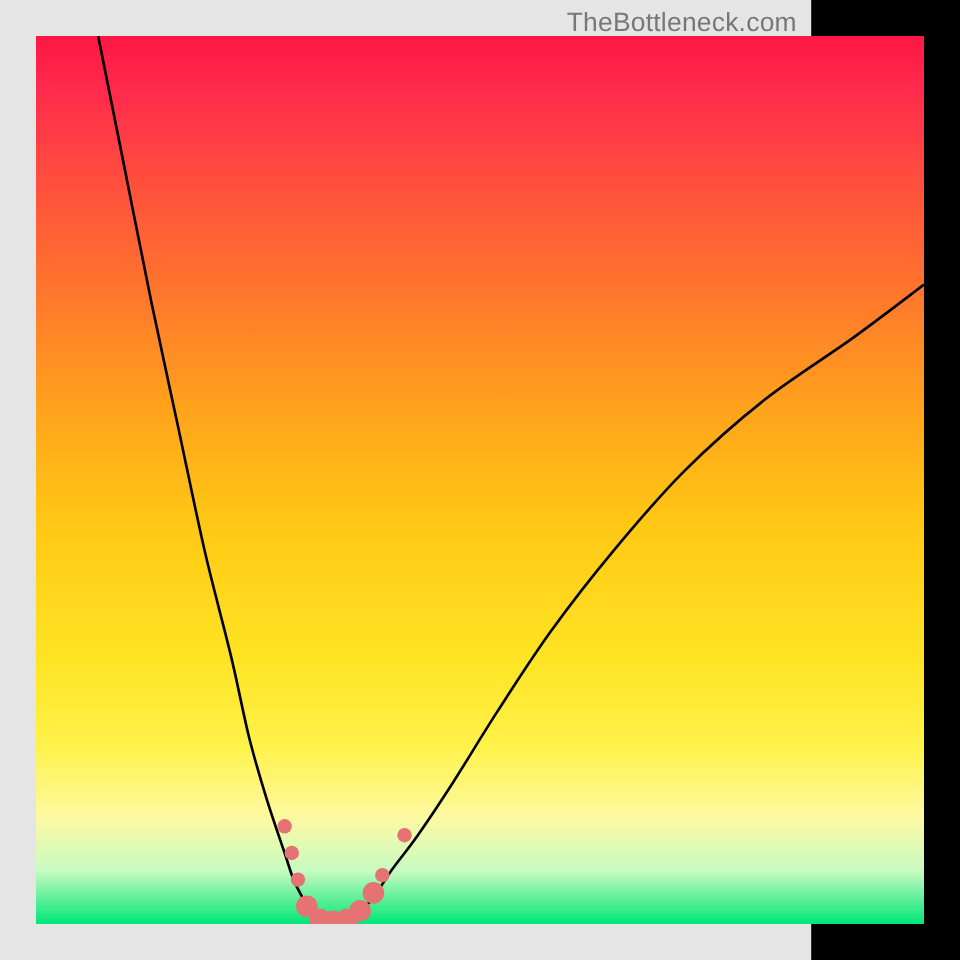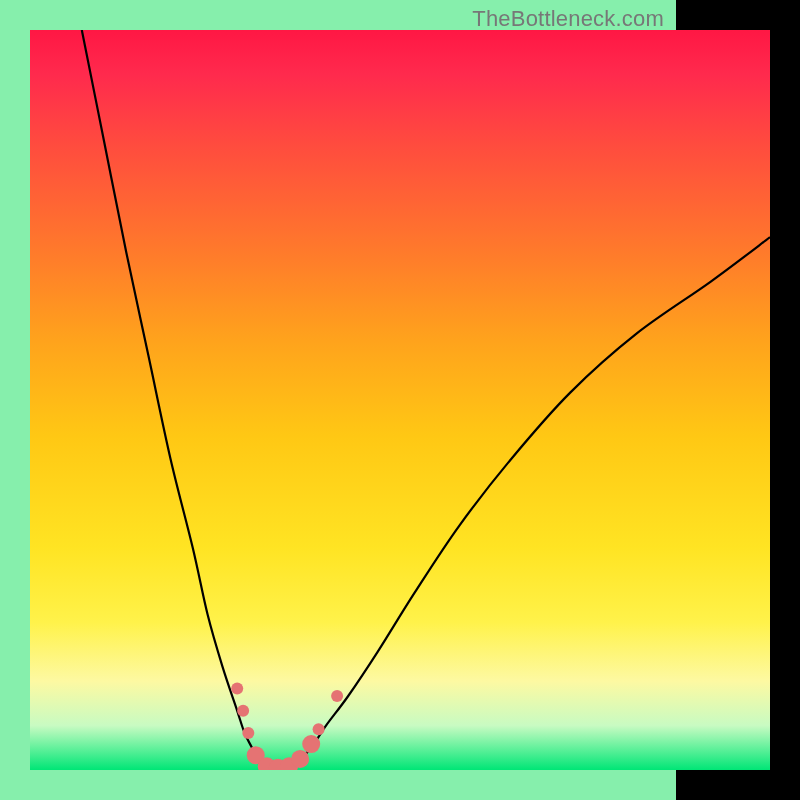--- a/index.html
+++ b/index.html
@@ -8,21 +8,21 @@
     width: 800px;
     height: 800px;
     background: #000;
     font-family: Arial, Helvetica, sans-serif;
     overflow: hidden;
   }
   .frame {
     position: absolute;
     left: 0; top: 0;
     width: 676px; height: 800px;
-    background: #86efac;
+    background: #e5e5e5;
   }
   .plot-area {
     position: absolute;
     left: 30px;
     top: 30px;
     width: 740px;
     height: 740px;
     
     background: linear-gradient(to bottom,
       #ff1744 0%,

